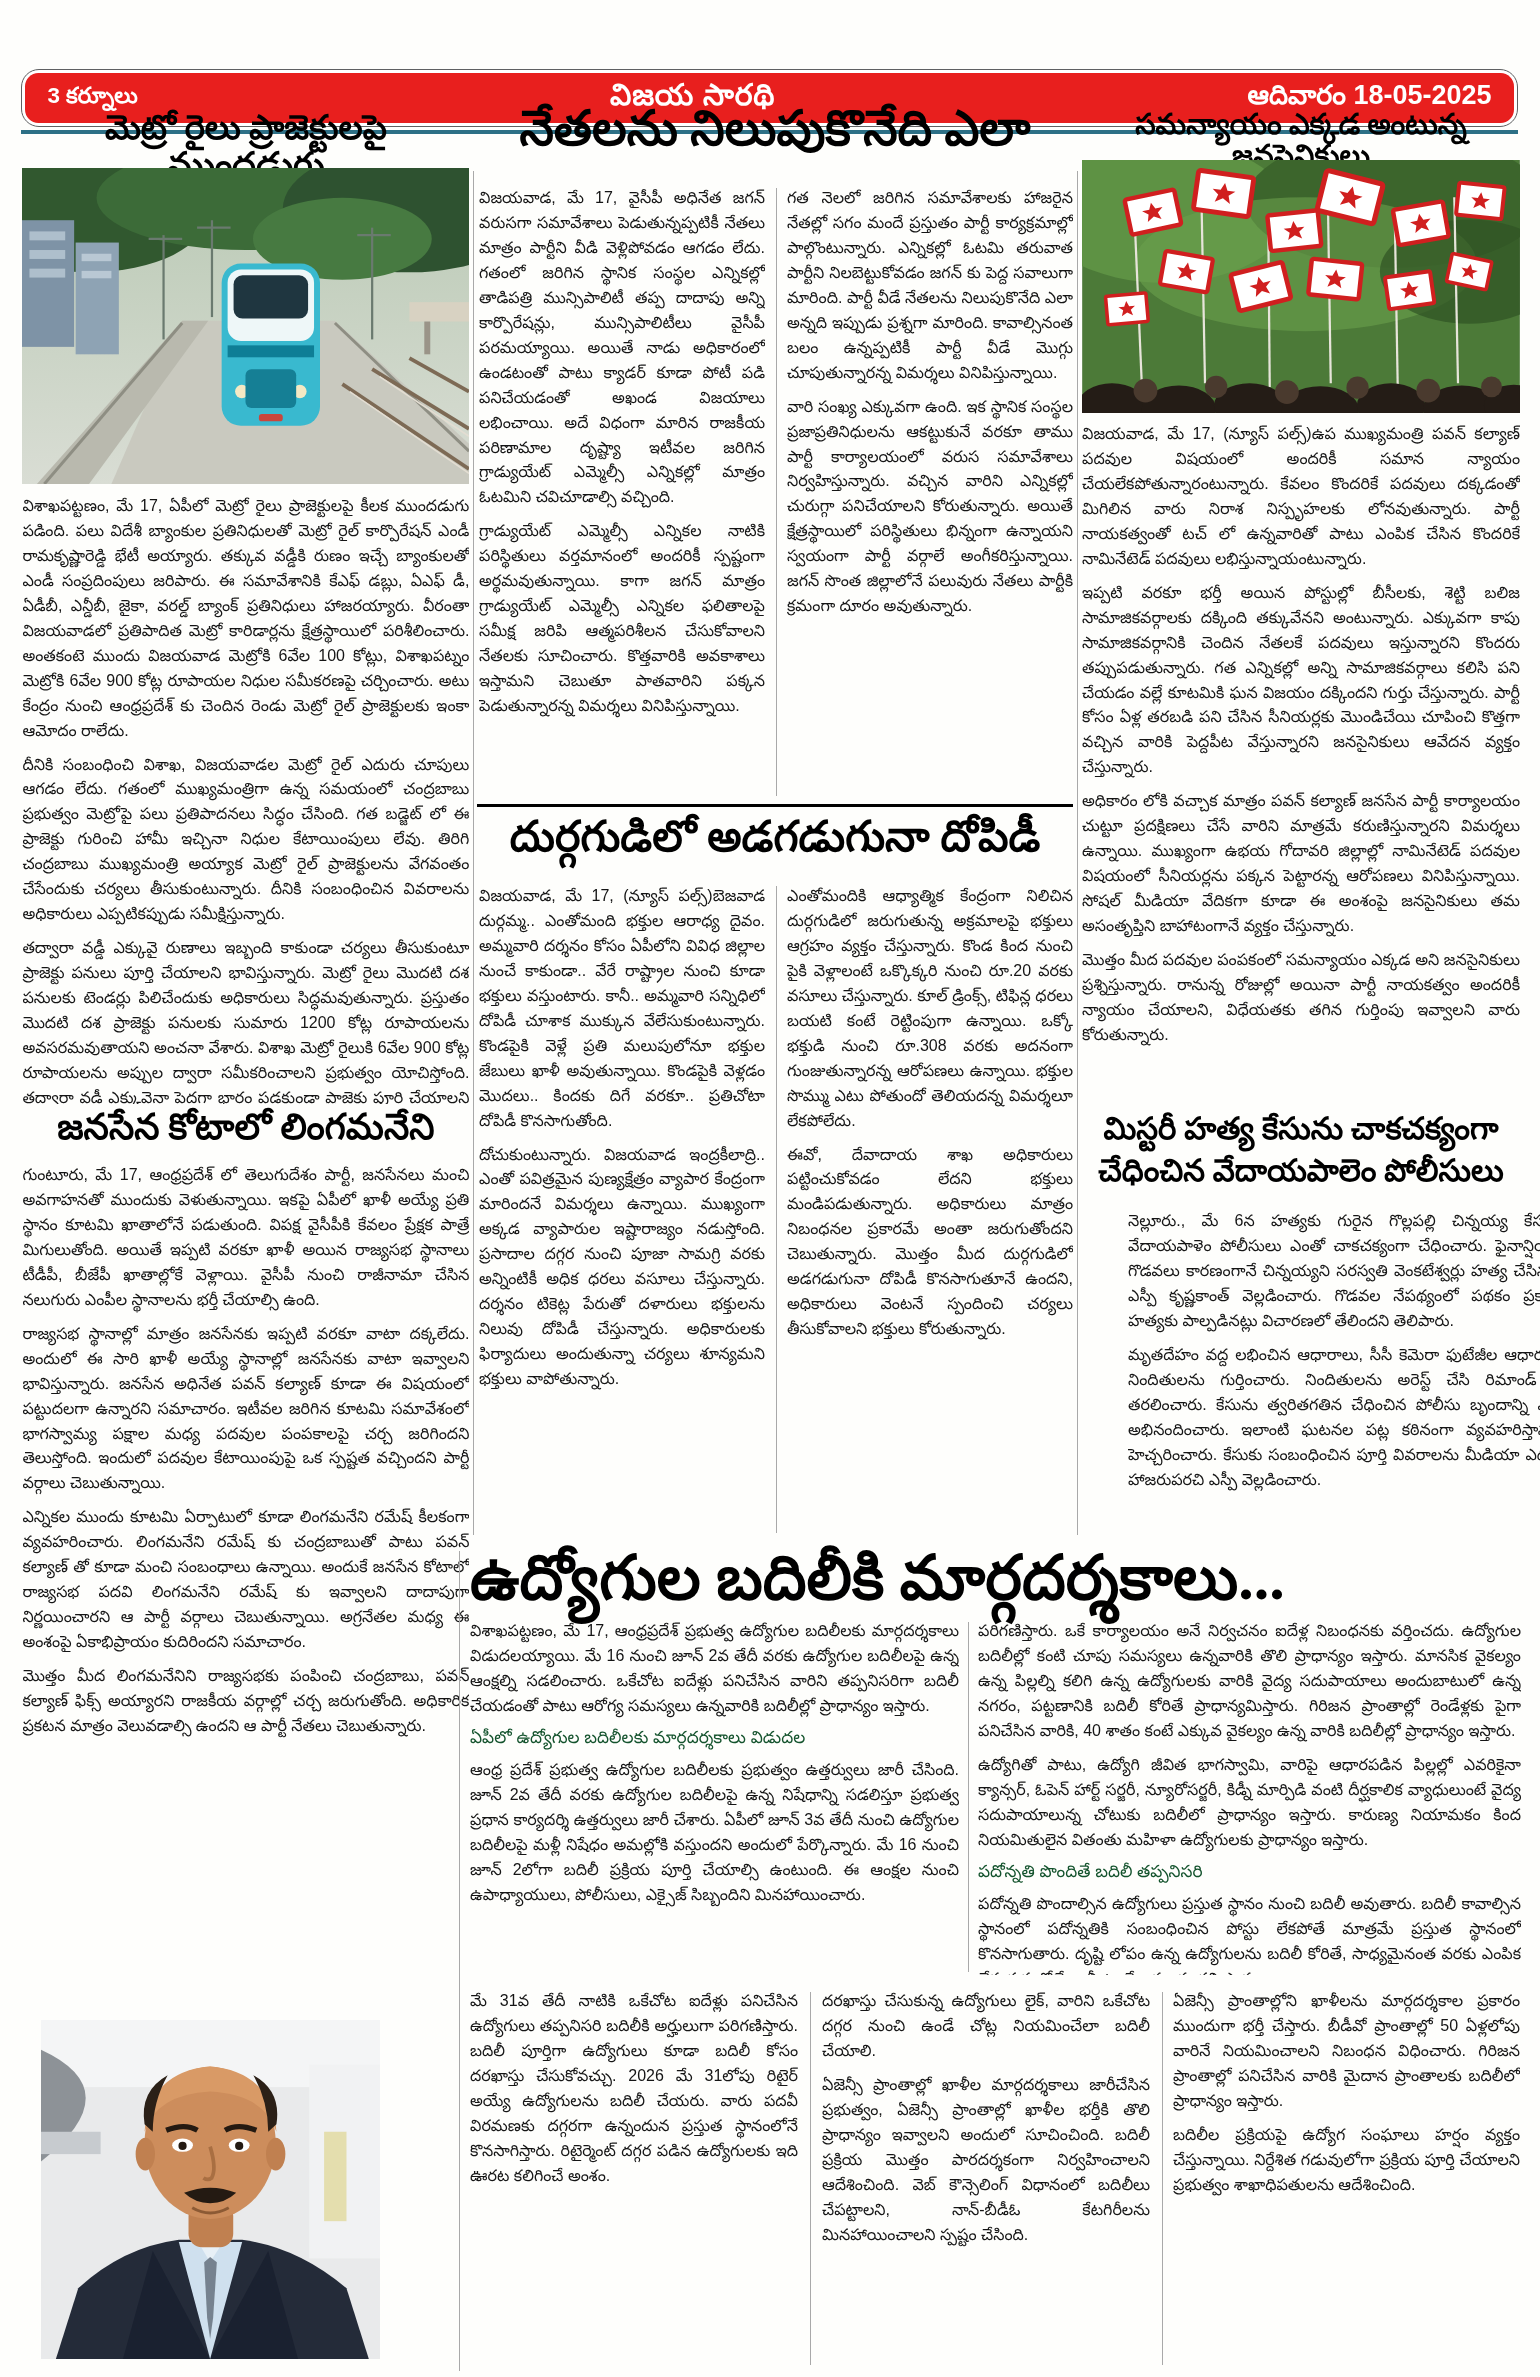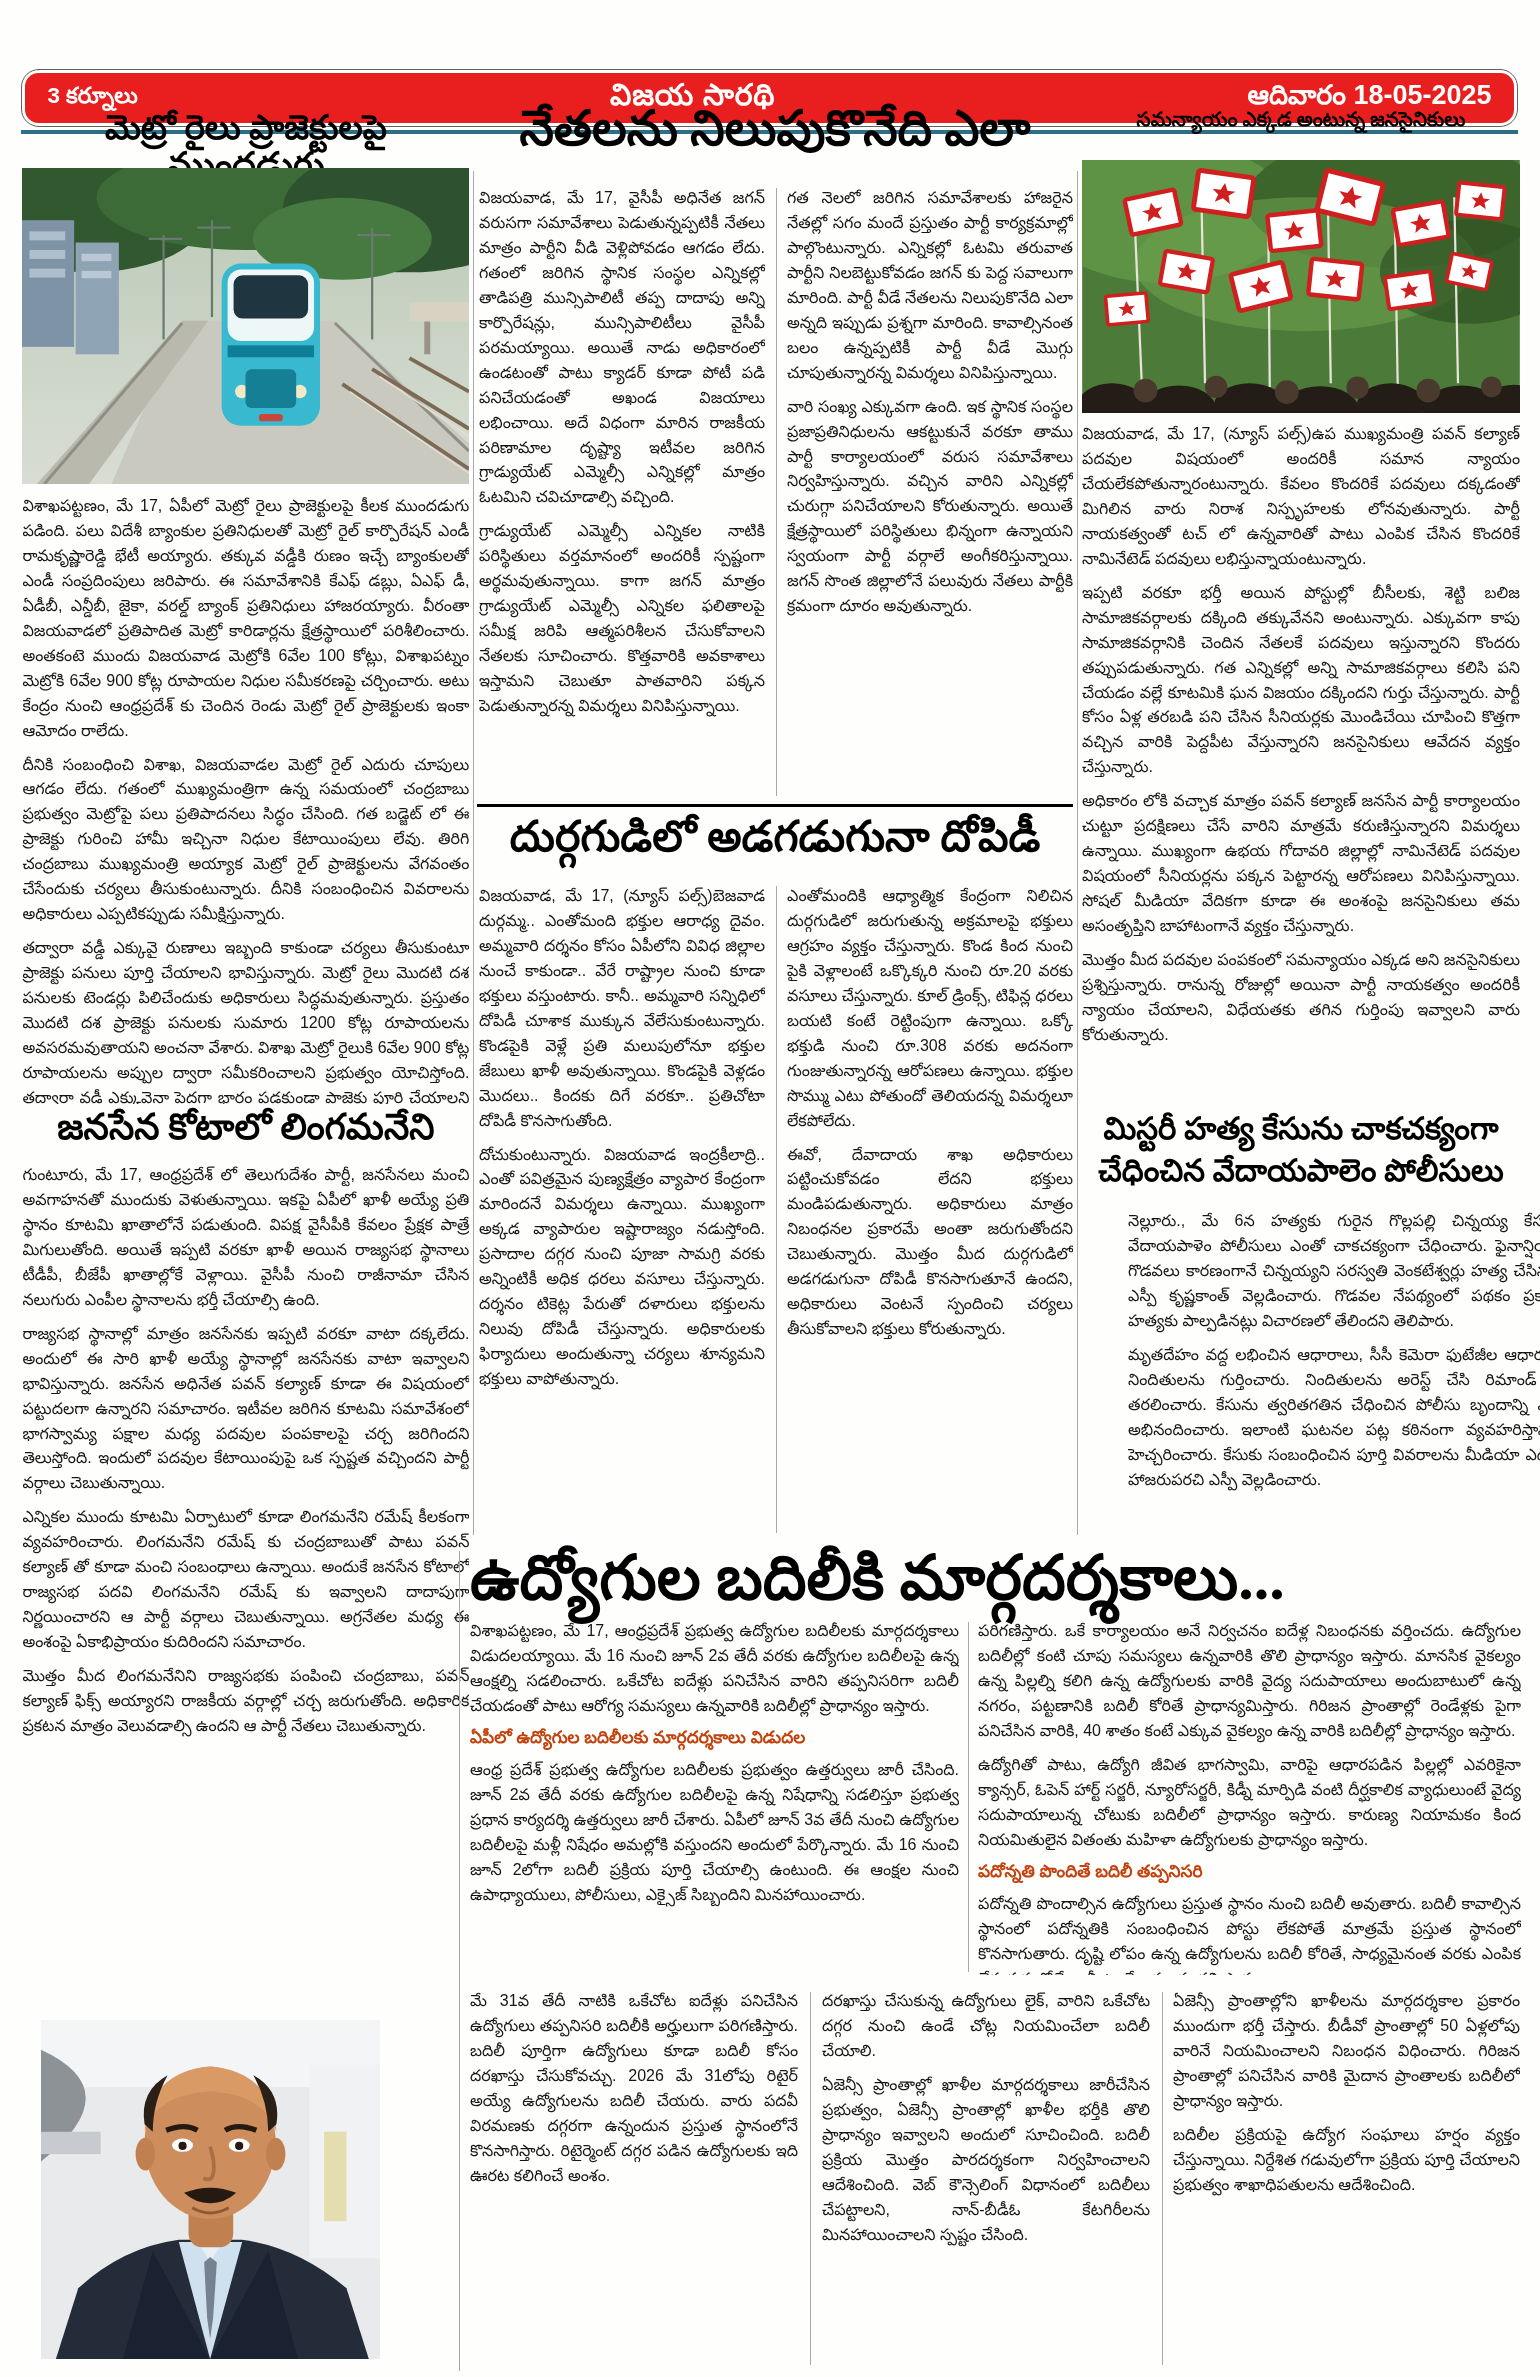--- a/index.html
+++ b/index.html
@@ -14,21 +14,21 @@
   .hdr-left{color:#fff;font-size:22.4px;font-weight:bold;}
   .hdr-center{color:#fff;font-size:30px;font-weight:900;letter-spacing:0.7px;}
   .hdr-right{color:#fff;font-size:27px;font-weight:900;}
   .teal-line{position:absolute;left:21px;top:130px;width:1497px;height:3.7px;background:#2d7086;}
   
   .headline{font-weight:900;color:#000;line-height:1.08;font-family:"Liberation Serif",serif;}
   .hl-center{text-align:center;}
   
   .body-text{overflow:hidden;}
   .body-text p{margin:0 0 9px 0;text-align:justify;font-size:16px;line-height:1.56;color:#151515;}
-  .subhead{font-weight:bold;font-size:17px;margin:1.5px 0 7.5px 0;color:#c2410c;}
+  .subhead{font-weight:normal;font-size:17px;margin:1.5px 0 7.5px 0;color:#14532d;}
   .vrule{position:absolute;width:0.7px;background:#a9a9a9;}
   .hrule-black{position:absolute;height:3px;background:#000;}
   .photo{position:absolute;overflow:hidden;background:#d8d8d8;}
   .photo svg{display:block;}
 </style>
 </head>
 <body>
 
 <div class="page">
 
@@ -174,21 +174,21 @@
 
   <div class="abs body-text" style="left:479px;top:884px;width:286px;height:650px;">
       <p>విజయవాడ, మే 17, (న్యూస్ పల్స్)బెజవాడ దుర్గమ్మ.. ఎంతోమంది భక్తుల ఆరాధ్య దైవం. అమ్మవారి దర్శనం కోసం ఏపీలోని వివిధ జిల్లాల నుంచే కాకుండా.. వేరే రాష్ట్రాల నుంచి కూడా భక్తులు వస్తుంటారు. కానీ.. అమ్మవారి సన్నిధిలో దోపిడీ చూశాక ముక్కున వేలేసుకుంటున్నారు. కొండపైకి వెళ్లే ప్రతి మలుపులోనూ భక్తుల జేబులు ఖాళీ అవుతున్నాయి. కొండపైకి వెళ్లడం మొదలు.. కిందకు దిగే వరకూ.. ప్రతిచోటా దోపిడీ కొనసాగుతోంది.</p>
       <p>దోచుకుంటున్నారు. విజయవాడ ఇంద్రకీలాద్రి.. ఎంతో పవిత్రమైన పుణ్యక్షేత్రం వ్యాపార కేంద్రంగా మారిందనే విమర్శలు ఉన్నాయి. ముఖ్యంగా అక్కడ వ్యాపారుల ఇష్టారాజ్యం నడుస్తోంది. ప్రసాదాల దగ్గర నుంచి పూజా సామగ్రి వరకు అన్నింటికీ అధిక ధరలు వసూలు చేస్తున్నారు. దర్శనం టికెట్ల పేరుతో దళారులు భక్తులను నిలువు దోపిడీ చేస్తున్నారు. అధికారులకు ఫిర్యాదులు అందుతున్నా చర్యలు శూన్యమని భక్తులు వాపోతున్నారు.</p>
     </div>
   <div class="abs body-text" style="left:787px;top:884px;width:286px;height:650px;">
       <p>ఎంతోమందికి ఆధ్యాత్మిక కేంద్రంగా నిలిచిన దుర్గగుడిలో జరుగుతున్న అక్రమాలపై భక్తులు ఆగ్రహం వ్యక్తం చేస్తున్నారు. కొండ కింద నుంచి పైకి వెళ్లాలంటే ఒక్కొక్కరి నుంచి రూ.20 వరకు వసూలు చేస్తున్నారు. కూల్ డ్రింక్స్, టిఫిన్ల ధరలు బయటి కంటే రెట్టింపుగా ఉన్నాయి. ఒక్కో భక్తుడి నుంచి రూ.308 వరకు అదనంగా గుంజుతున్నారన్న ఆరోపణలు ఉన్నాయి. భక్తుల సొమ్ము ఎటు పోతుందో తెలియదన్న విమర్శలూ లేకపోలేదు.</p>
       <p>ఈవో, దేవాదాయ శాఖ అధికారులు పట్టించుకోవడం లేదని భక్తులు మండిపడుతున్నారు. అధికారులు మాత్రం నిబంధనల ప్రకారమే అంతా జరుగుతోందని చెబుతున్నారు. మొత్తం మీద దుర్గగుడిలో అడగడుగునా దోపిడీ కొనసాగుతూనే ఉందని, అధికారులు వెంటనే స్పందించి చర్యలు తీసుకోవాలని భక్తులు కోరుతున్నారు.</p>
     </div>
 
-  <div class="abs headline hl-center" style="left:1081px;top:109px;width:440px;font-size:20px;">సమన్యాయం ఎక్కడ అంటున్న జనసైనికులు</div>
+  <div class="abs headline hl-center" style="left:1081px;top:109px;width:440px;font-size:29px;">సమన్యాయం ఎక్కడ అంటున్న జనసైనికులు</div>
 
   <div class="photo" style="left:1082px;top:160px;width:438px;height:253px;">
     <svg width="438" height="253" viewBox="0 0 588 340" xmlns="http://www.w3.org/2000/svg">
       <defs>
         <g id="jsflag">
           <rect x="-34" y="-24" width="68" height="48" rx="3" fill="#ffffff" stroke="#d01f1f" stroke-width="6"></rect>
           <polygon fill="#d01f1f" points="0,-13 4.2,-4 14,-4 6.4,2 9.4,11.5 0,6 -9.4,11.5 -6.4,2 -14,-4 -4.2,-4"></polygon>
         </g>
       </defs>
       <rect width="588" height="340" fill="#4c7a38"></rect>

